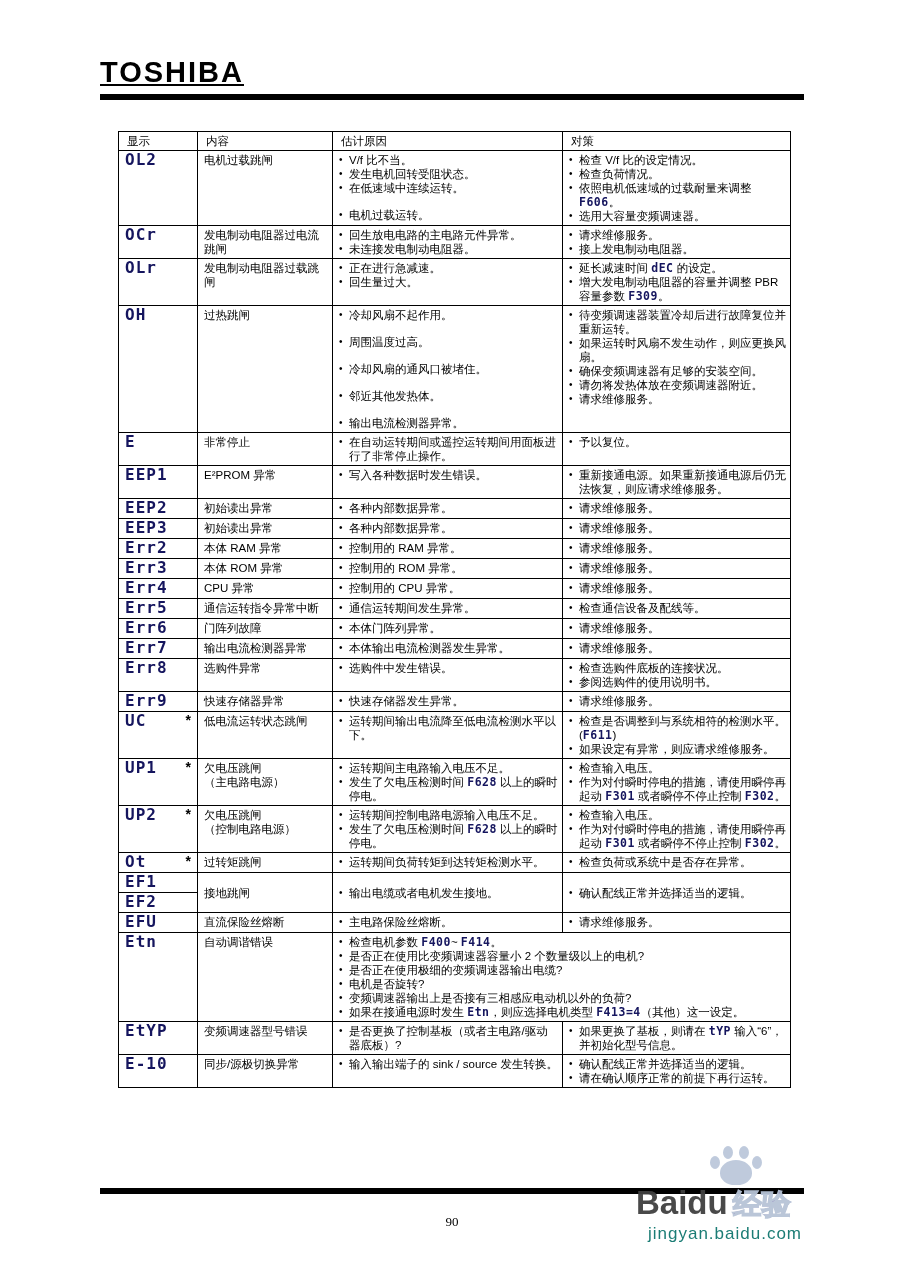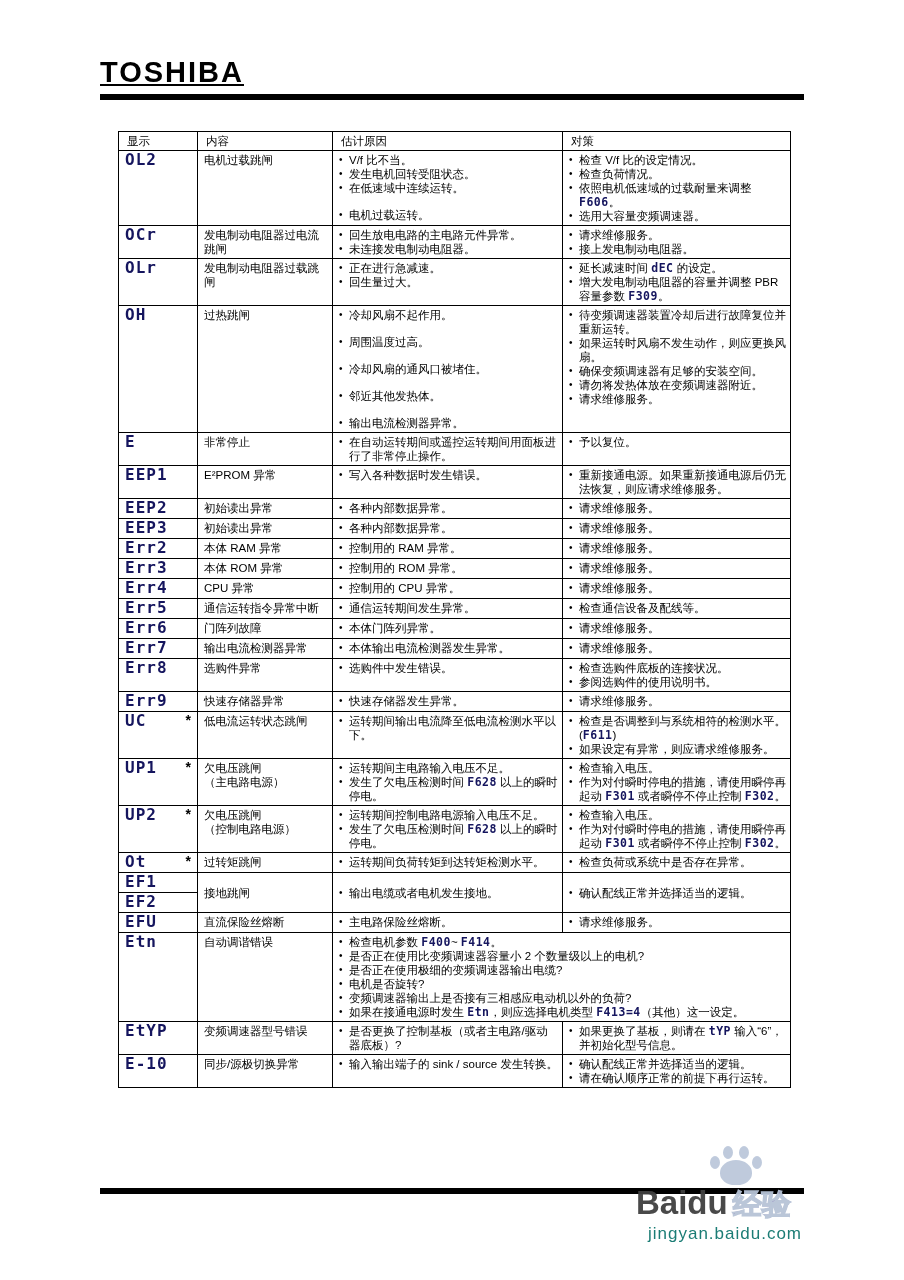--- a/index.html
+++ b/index.html
@@ -656,14 +656,15 @@
         <i class="t3"></i>
         <i class="t4"></i>
         <i class="pad"></i>
     </div>
     <div class="wm-line">
       <span class="wm-baidu">Baidu</span><span class="wm-cn">经验</span>
     </div>
     <div class="wm-url">jingyan.baidu.com</div>
   </div>
 
+  <div class="pagenum">90</div>
 
 </div>
 
 </body></html>

